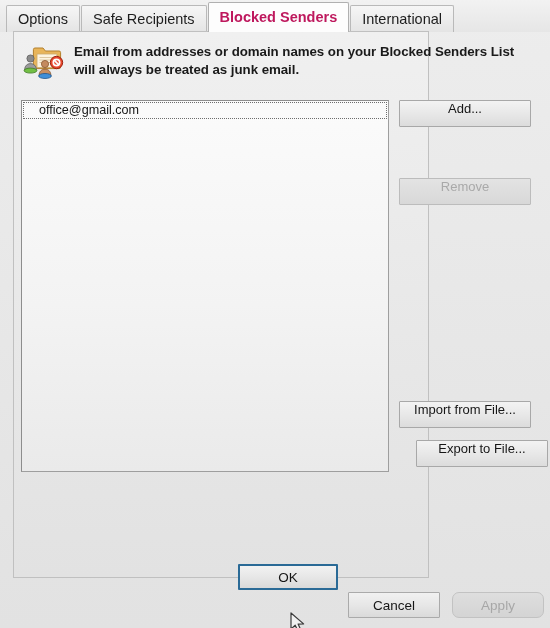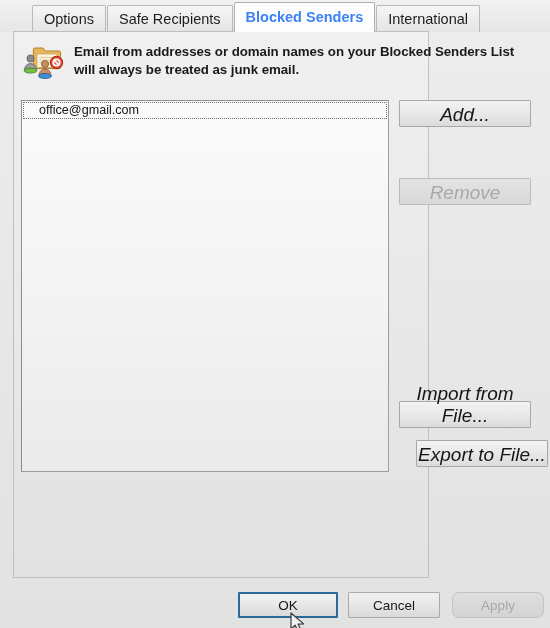--- a/index.html
+++ b/index.html
@@ -26,42 +26,42 @@
   .tabstrip {
     position: absolute;
     left: 0;
     top: 0;
     width: 550px;
     height: 32px;
     display: flex;
     align-items: flex-end;
     background: linear-gradient(#f2f2f2, #e6e6e6);
     box-sizing: border-box;
-    padding-left: 32px;
+    padding-left: 6px;
   }
   .tab {
     position: relative;
     height: 27px;
     line-height: 26px;
     padding: 0 11px;
     font-size: 14.5px;
     color: #1d1d1d;
     background: linear-gradient(#f6f6f6, #e4e4e4);
     border: 1px solid #b9b9b9;
     border-bottom: none;
     border-radius: 2px 2px 0 0;
     margin-right: 1px;
     box-sizing: border-box;
     white-space: nowrap;
     cursor: default;
     user-select: none;
   }
   .tab.selected {
     background: #fdfdfd;
-    color: #3b82f6;
+    color: #be185d;
     font-weight: bold;
     height: 30px;
     line-height: 29px;
     z-index: 5;
     border-color: #b0b0b0;
   }
 
   
   .tabpage {
     position: absolute;
@@ -127,32 +127,31 @@
     outline-offset: -1px;
     white-space: nowrap;
     cursor: default;
     user-select: none;
   }
 
   
   .btn {
     position: absolute;
     box-sizing: border-box;
-    font-size: 19px;
+    font-size: 13px;
     text-align: center;
     color: #161616;
     background: linear-gradient(#f3f3f3 0%, #e8e8e8 50%, #dcdcdc 100%);
     border: 1px solid #a8a8a8;
     border-radius: 1px;
     cursor: default;
     user-select: none;
     display: flex;
-    align-items: flex-end;
+    align-items: flex-start;
     justify-content: center;
-    font-style: italic;
   }
   .btn.disabled {
     color: #a9a9a9;
     background: linear-gradient(#e3e3e3, #d8d8d8);
     border-color: #bcbcbc;
   }
 
   .btn-add      { left: 385px; top: 68px;  width: 132px; height: 27px; }
   .btn-edit     { left: 385px; top: 107px; width: 132px; height: 27px; }
   .btn-remove   { left: 385px; top: 146px; width: 132px; height: 27px; }
@@ -178,21 +177,21 @@
   .footer-btn.default {
     border: 2px solid #2a6a96;
     background: linear-gradient(#f2f2f2 0%, #e7e7e7 50%, #d9d9d9 100%);
   }
   .footer-btn.disabled {
     color: #a7a7a7;
     background: linear-gradient(#dedede, #d4d4d4);
     border-color: #c2c2c2;
     border-radius: 7px;
   }
-  .btn-ok     { left: 238px; top: 592px; width: 100px; height: 26px; }
+  .btn-ok     { left: 238px; top: 564px; width: 100px; height: 26px; }
   .btn-cancel { left: 348px; top: 592px; width: 92px;  height: 26px; }
   .btn-apply  { left: 452px; top: 592px; width: 92px;  height: 26px; }
 
   
   .cursor {
     position: absolute;
     left: 290px;
     top: 612px;
     width: 22px;
     height: 24px;

